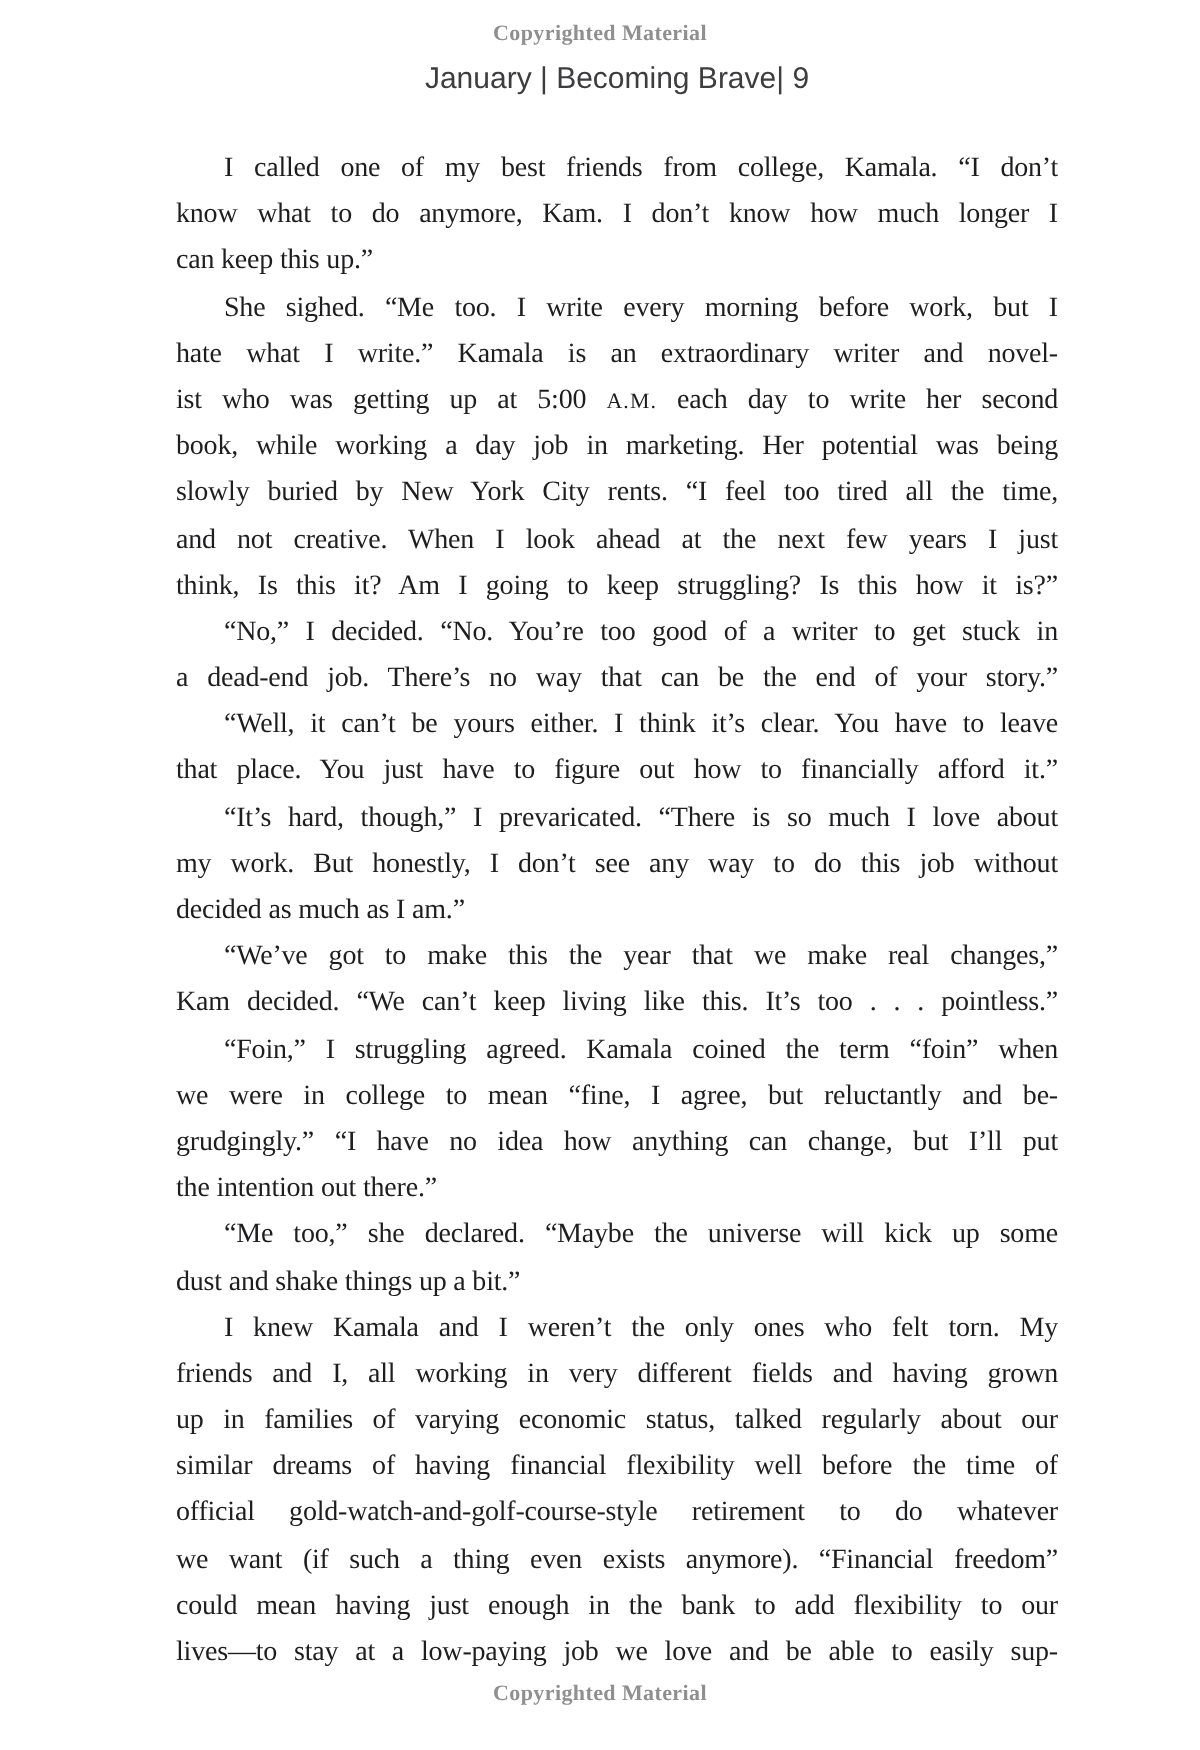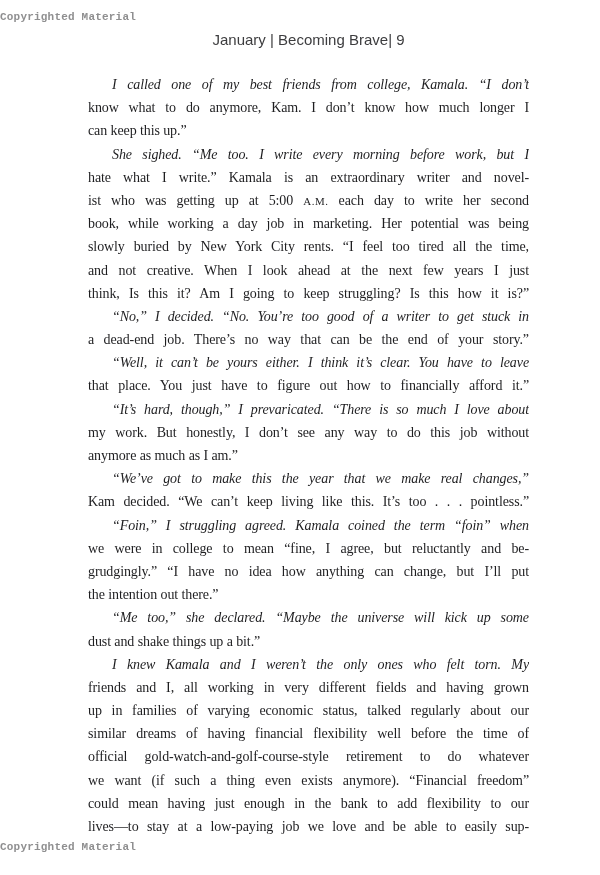--- a/index.html
+++ b/index.html
@@ -13,22 +13,22 @@
   }
   .book-page {
     position: absolute;
     inset: 0;
     background: #ffffff;
   }
   .watermark {
     position: absolute;
     left: 0;
     right: 0;
-    text-align: left;
-    font-family: Liberation Mono, monospace;
+    text-align: center;
+    font-family: Liberation Serif, serif;
     font-weight: bold;
     font-size: 11px;
     color: #8f8f90;
     letter-spacing: 0.2px;
   }
   .watermark.top { top: 11px; }
   .watermark.bottom { top: 841px; }
   .running-header {
     position: absolute;
     top: 31px;
@@ -51,21 +51,21 @@
     letter-spacing: -0.1px;
   }
   .paragraph { margin: 0; }
   .line {
     line-height: 23.2px;
     height: 23.2px;
     text-align: justify;
     text-align-last: justify;
     overflow: hidden;
   }
-  .line.first { padding-left: 24px; font-style: italic; }
+  .line.first { padding-left: 24px; }
   .line.ragged-last { text-align: center; text-align-last: left; }
   .italic { }
   .smallcaps { font-size: 0.78em; letter-spacing: 0.05em; }
 </style>
 </head>
 <body>
 
 <div class="book-page">
 
   <div class="watermark top">Copyrighted Material</div>
@@ -94,21 +94,21 @@
         <div class="line first"><span>“No,” I decided. “No. You’re too good of a writer to get stuck in</span></div>
         <div class="line"><span>a dead-end job. There’s no way that can be the end of your story.”</span></div>
       </div>
       <div class="paragraph">
         <div class="line first"><span>“Well, it can’t be yours either. I think it’s clear. You have to leave</span></div>
         <div class="line"><span>that place. You just have to figure out how to financially afford it.”</span></div>
       </div>
       <div class="paragraph">
         <div class="line first"><span>“It’s hard, though,” I prevaricated. “There is so much I love about</span></div>
         <div class="line"><span>my work. But honestly, I don’t see any way to do this job without</span></div>
-        <div class="line ragged-last"><span>anymore as much as I am.”</span></div>
+        <div class="line ragged-last"><span>decided as much as I am.”</span></div>
       </div>
       <div class="paragraph">
         <div class="line first"><span>“We’ve got to make this the year that we make real changes,”</span></div>
         <div class="line"><span>Kam decided. “We can’t keep living like this. It’s too . . . pointless.”</span></div>
       </div>
       <div class="paragraph">
         <div class="line first"><span>“Foin,” I struggling agreed. Kamala coined the term “foin” when</span></div>
         <div class="line"><span>we were in college to mean “fine, I agree, but reluctantly and be-</span></div>
         <div class="line"><span>grudgingly.” “I have no idea how anything can change, but I’ll put</span></div>
         <div class="line ragged-last"><span>the intention out there.”</span></div>

